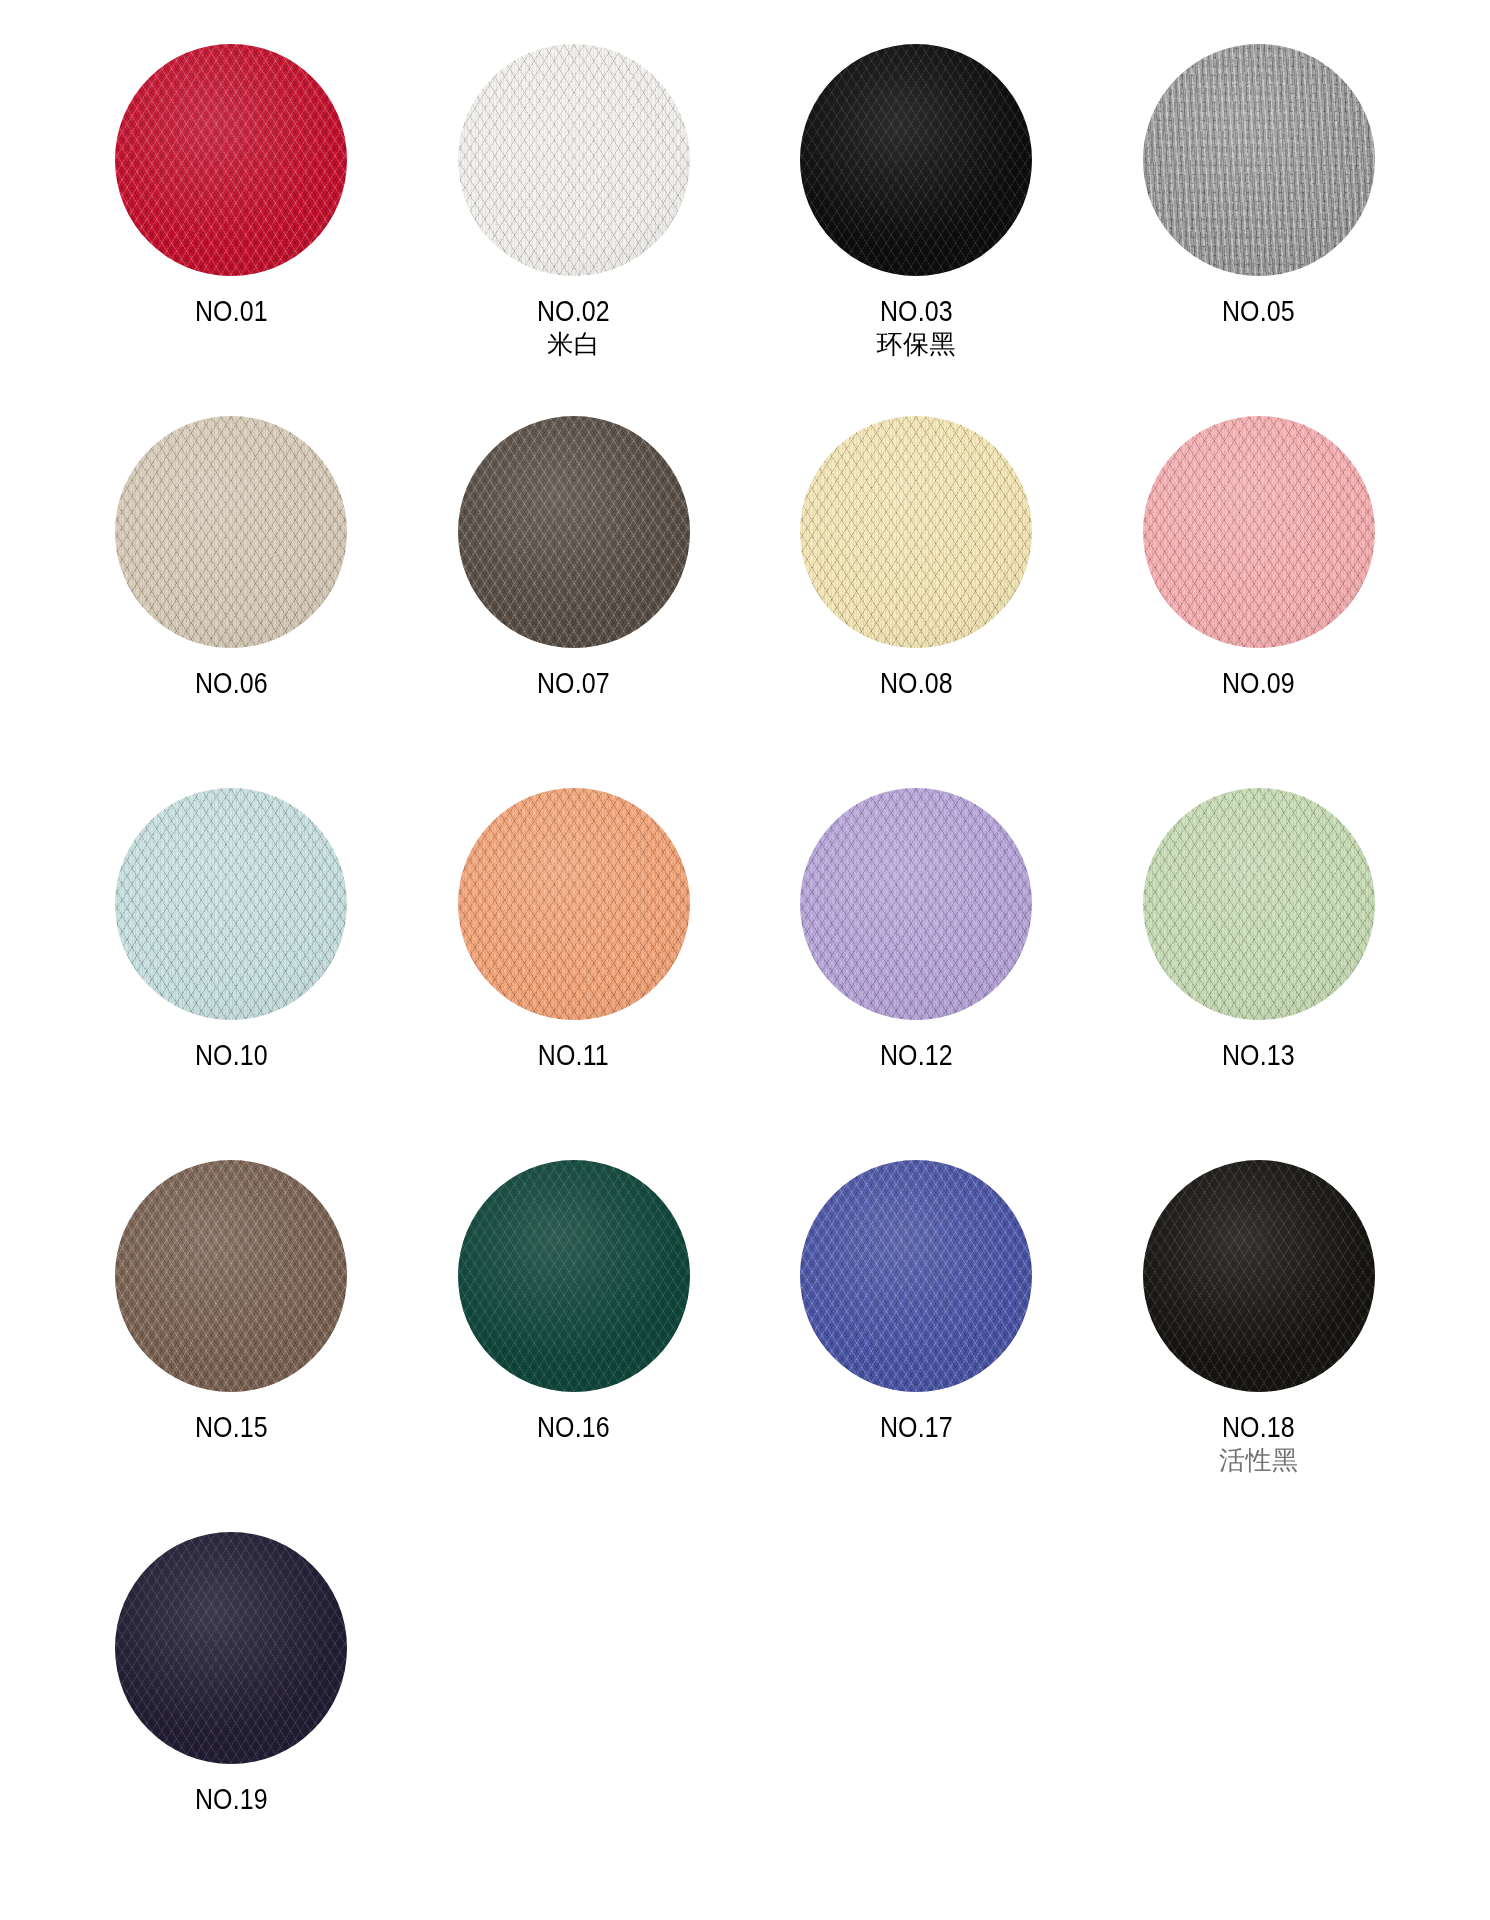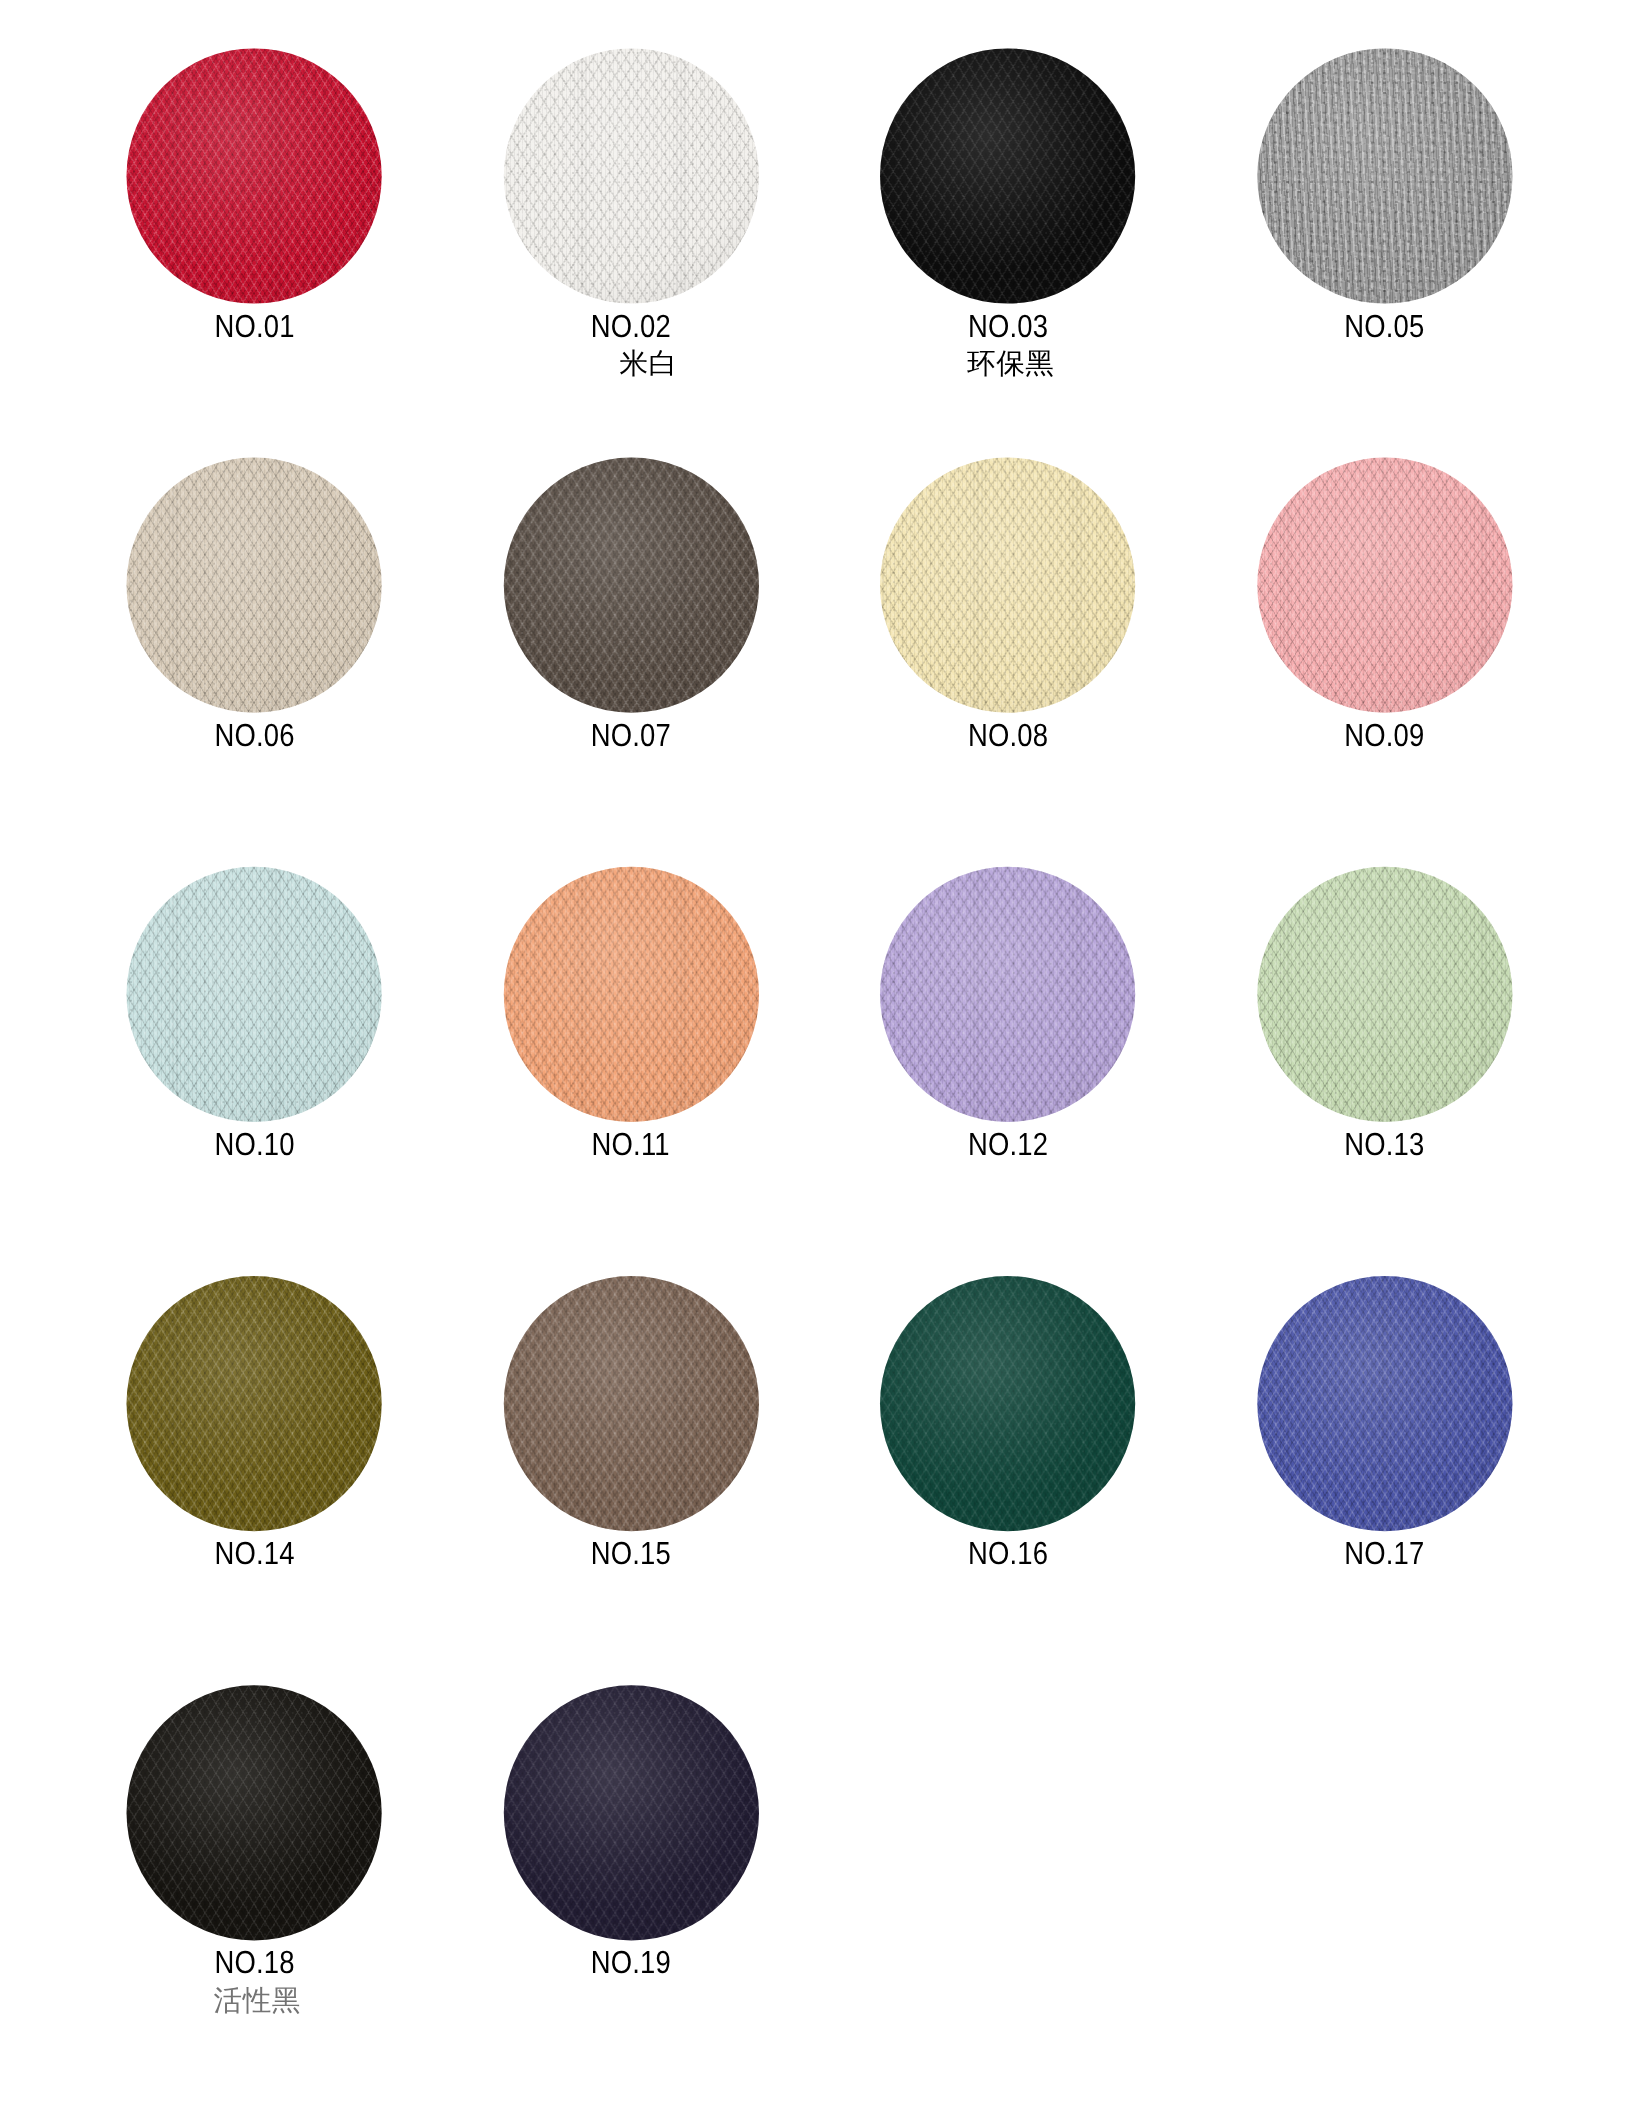--- a/index.html
+++ b/index.html
@@ -136,22 +136,22 @@
   }
   .disc.dark .speck {
     opacity: 0.5;
   }
   
   .disc.light .tex {
     opacity: 0.85;
   }
 
   .labels {
-    margin-top: 4px;
-    text-align: right;
+    margin-top: 18px;
+    text-align: center;
     line-height: 1.18;
   }
 
   .label-code {
     font-family: "Liberation Sans", sans-serif;
     font-size: 29px;
     font-weight: 400;
     color: #000000;
     letter-spacing: 0.2px;
     transform: scaleX(0.86);
@@ -318,32 +318,20 @@
             <div class="speck"></div>
             <div class="shade"></div>
           </div>
         </div>
         <div class="labels">
           <div class="label-code" style="color: rgb(0, 0, 0);">NO.13</div>
         </div>
       </div>
       <div class="swatch-cell">
         <div class="disc-wrap">
-          <div class="disc" title="NO.14" style="background-color: rgb(107, 93, 22);">
-            <div class="tex"></div>
-            <div class="speck"></div>
-            <div class="shade"></div>
-          </div>
-        </div>
-        <div class="labels">
-          <div class="label-code" style="color: rgb(0, 0, 0);">NO.14</div>
-        </div>
-      </div>
-      <div class="swatch-cell">
-        <div class="disc-wrap">
           <div class="disc" title="NO.15" style="background-color: rgb(123, 99, 83);">
             <div class="tex"></div>
             <div class="speck"></div>
             <div class="shade"></div>
           </div>
         </div>
         <div class="labels">
           <div class="label-code" style="color: rgb(0, 0, 0);">NO.15</div>
         </div>
       </div>

